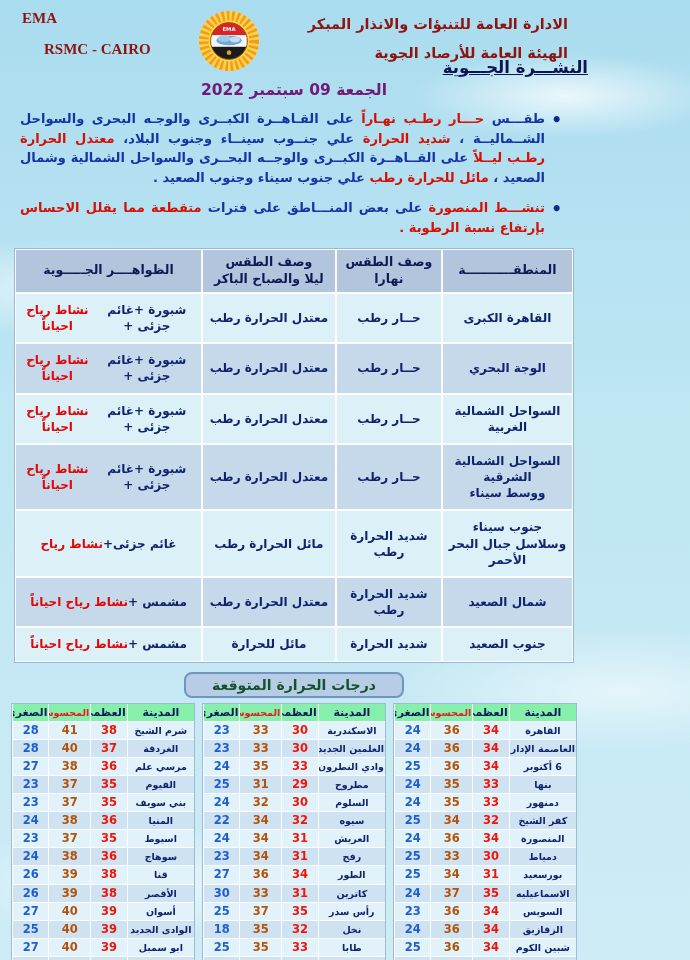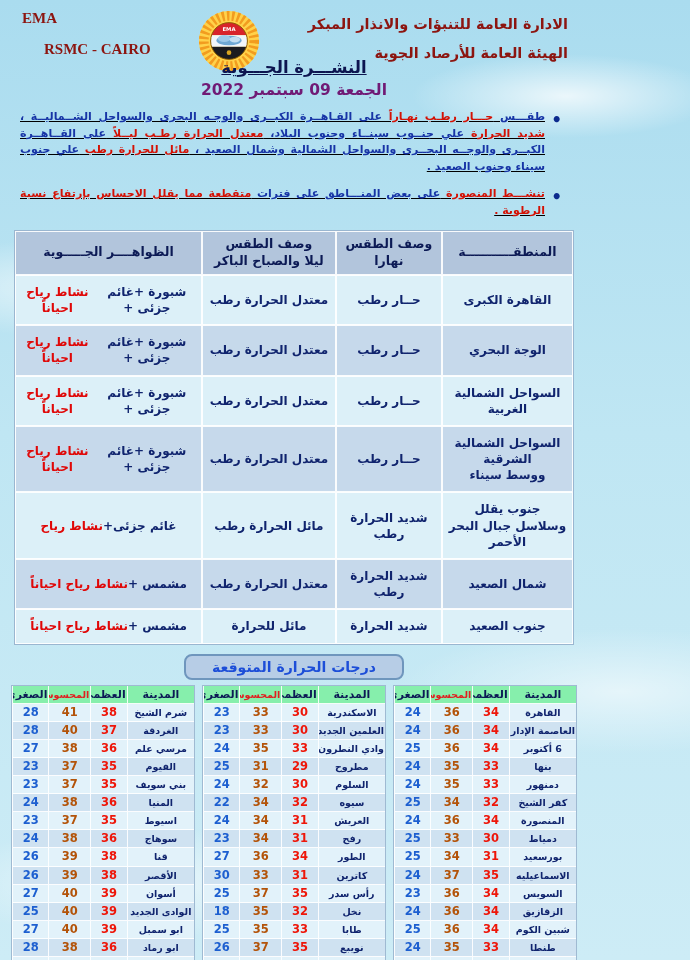--- a/index.html
+++ b/index.html
@@ -13,41 +13,41 @@
       radial-gradient(ellipse 280px 80px at 20% 92%, rgba(255,255,255,.6), transparent 70%),
       linear-gradient(180deg,#aadcef 0%,#bfe6f3 45%,#cdecf6 100%);
   }
   .page{width:588px;height:960px;position:relative;overflow:hidden;}
   
   .hdr{display:flex;justify-content:space-between;align-items:flex-start;padding:10px 20px 0 22px;}
   .hdr-left{color:#8c1510;font-family:"Liberation Serif","DejaVu Serif",serif;font-size:15px;}
   .rsmc{margin:14px 0 0 22px;white-space:nowrap;}
   .hdr-right{text-align:right;color:#8c1510;font-size:14.5px;line-height:2.0;direction:rtl;}
   .logo{width:62px;height:62px;margin-top:0;}
-  .btitle{text-align:center;color:#0d1550;font-size:16.5px;text-decoration:underline;margin-top:-14px;}
+  .btitle{text-align:right;color:#0d1550;font-size:16.5px;text-decoration:underline;margin-top:-14px;}
   .bdate{text-align:center;color:#701a75;font-size:15.5px;margin-top:4px;}
   
   .bullets{direction:rtl;margin:10px 26px 0 20px;padding:0;list-style:none;}
-  .bullets li{position:relative;padding-right:17px;margin-bottom:11px;font-size:11px;line-height:1.5;text-align:justify;text-decoration:underline;}
+  .bullets li{position:relative;padding-right:17px;margin-bottom:11px;font-size:13px;line-height:1.5;text-align:justify;}
   .bullets li::before{content:"•";position:absolute;right:0;top:-1px;color:#0d2b8e;font-size:17px;}
   .seg.blue{color:#1734a6}
   .seg.red{color:#d41104}
   
   .rtable{margin:6px 14px 0;direction:rtl;border:1px solid #9ab6d0;background:#f6fbfd;}
   .rrow{display:grid;grid-template-columns:23.5% 19% 24% 33.5%;}
   .rcell{border:1px solid rgba(255,255,255,.9);padding:8px 3px;display:flex;align-items:center;justify-content:center;
          text-align:center;color:#10246e;font-size:12px;white-space:pre-line;line-height:1.35;}
   .rhead .rcell{background:#b2c5dc;color:#0c1a55;font-size:12.5px;padding:4px 3px;}
   .rrow.even .rcell{background:#dcf0f8;}
   .rrow.odd .rcell{background:#c6d9eb;}
   .phen-red{color:#e00808;}
   .phen-main{color:#10246e;}
   
   .temps-title{width:fit-content;margin:9px auto 5px;background:#b7cde6;border:2px solid #6f96bd;border-radius:8px;
-               padding:3px 26px;color:#1d4ed8;font-size:14px;}
+               padding:3px 26px;color:#14532d;font-size:14px;}
   .temps-row{display:flex;direction:rtl;gap:7px;margin:0 11px;}
   .ttable{direction:rtl;flex:1;border:1px solid #9fbad2;background:#fff;}
   .trow{display:grid;grid-template-columns:37% 20% 23% 20%;}
   .tcell{padding:1px 1px;text-align:center;font-size:11.5px;line-height:15.1px;border-left:1px solid rgba(255,255,255,.9);
          border-bottom:1px solid rgba(255,255,255,.9);overflow:hidden;white-space:nowrap;}
   .trow.thead .tcell{background:#86efac;color:#0c1a55;font-size:11px;}
   .trow.thead .h-feels{color:#e02020;font-size:9.5px;}
   .trow.even .tcell{background:#e2f2fa;}
   .trow.odd .tcell{background:#cfe2f1;}
   .v-city{color:#10246e;font-size:9.5px;}
@@ -126,21 +126,21 @@
         <div class="rcell phen"><span class="phen-main">شبورة +غائم جزئى + </span><span class="phen-red">نشاط رياح احياناً</span></div>
       </div>
       <div class="rrow odd">
         <div class="rcell region">السواحل الشمالية الشرقية
 ووسط سيناء</div>
         <div class="rcell day">حــار رطب</div>
         <div class="rcell night">معتدل الحرارة رطب</div>
         <div class="rcell phen"><span class="phen-main">شبورة +غائم جزئى + </span><span class="phen-red">نشاط رياح احياناً</span></div>
       </div>
       <div class="rrow even">
-        <div class="rcell region">جنوب يقلل
+        <div class="rcell region">جنوب سيناء
 وسلاسل جبال البحر الأحمر</div>
         <div class="rcell day">شديد الحرارة رطب</div>
         <div class="rcell night">مائل الحرارة رطب</div>
         <div class="rcell phen"><span class="phen-main">غائم جزئى+ </span><span class="phen-red">نشاط رياح</span></div>
       </div>
       <div class="rrow odd">
         <div class="rcell region">شمال الصعيد</div>
         <div class="rcell day">شديد الحرارة رطب</div>
         <div class="rcell night">معتدل الحرارة رطب</div>
         <div class="rcell phen"><span class="phen-main">مشمس + </span><span class="phen-red">نشاط رياح  احياناً</span></div>

